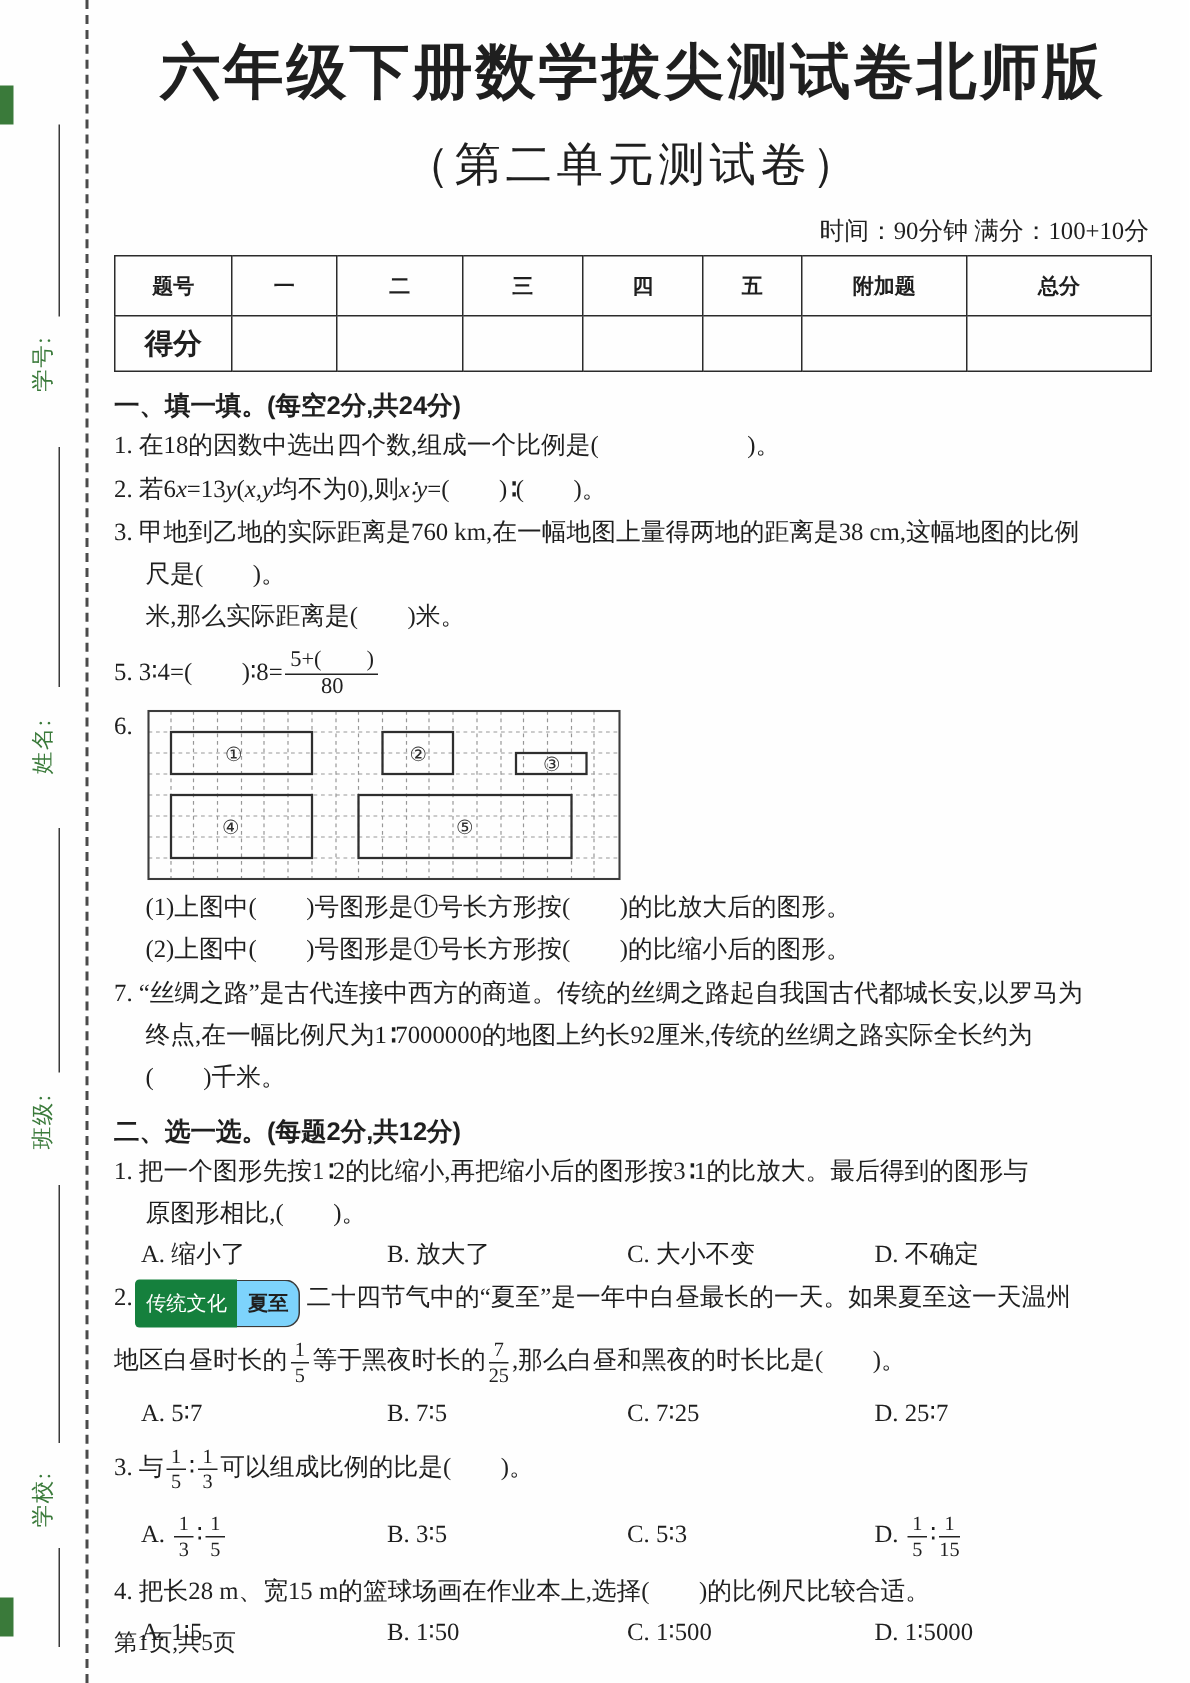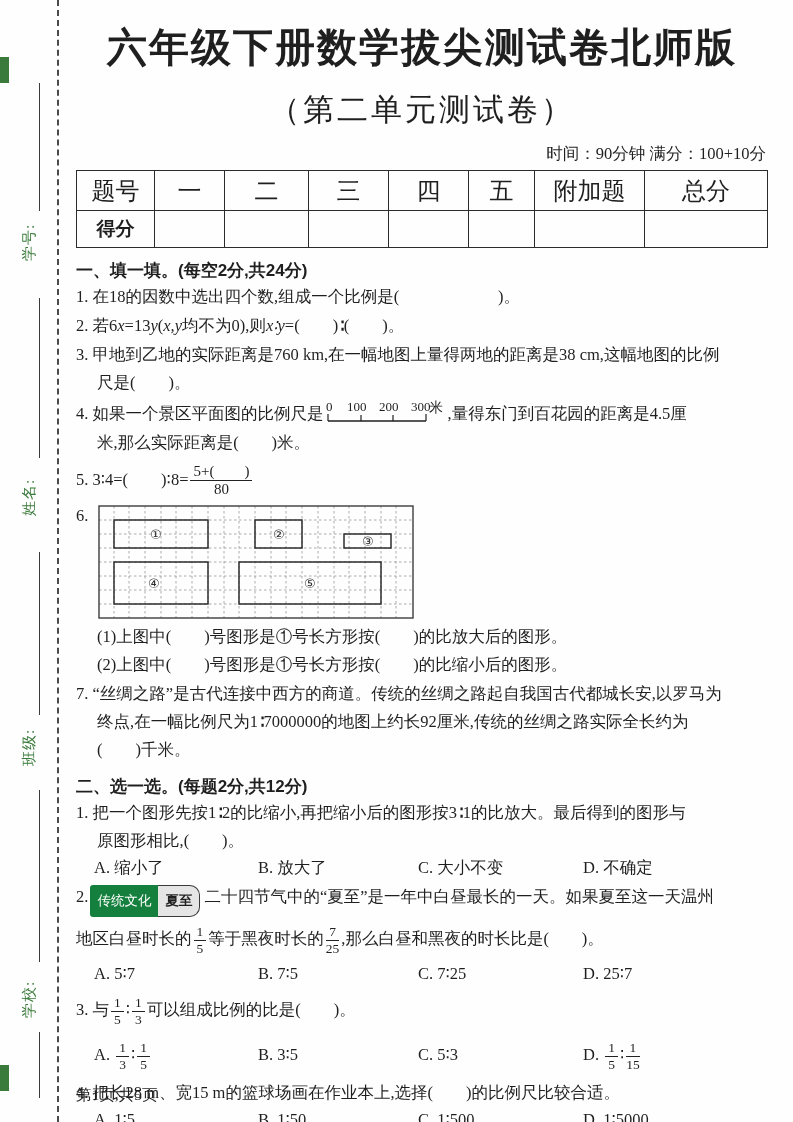--- a/index.html
+++ b/index.html
@@ -48,21 +48,21 @@
     font-family:"Liberation Sans", sans-serif;
     font-size:31px; font-weight:normal; letter-spacing:3px;
   }
   .meta { margin-top:12px; text-align:right; font-size:16.5px; padding-right:2px; }
 
   table.score { width:100%; border-collapse:collapse; margin-top:5px; table-layout:fixed; }
   table.score td {
     border:1.6px solid #2b2b2b; text-align:center; vertical-align:middle;
     font-family:"Liberation Sans", sans-serif;
   }
-  table.score tr.hd td { height:40px; font-size:24px; font-weight:normal; }
+  table.score tr.hd td { height:40px; font-size:14px; font-weight:bold; }
   table.score tr.bd td { height:37px; font-size:19px; font-weight:bold; }
 
   .sec-title { margin-top:11px; font-size:17px; font-weight:bold;
     font-family:"Liberation Sans", sans-serif; }
   .line  { font-size:16.5px; line-height:28px; }
   .line.cont { padding-left:21px; }
   .qwrap { margin-top:1px; }
   i { font-style:italic; font-family:"Liberation Serif", serif; }
 
   
@@ -83,21 +83,21 @@
   
   .opts { display:grid; grid-template-columns:164px 160px 165px 1fr;
           padding-left:18px; font-size:16.5px; line-height:26px; }
   .opts.tall { line-height:46px; }
 
   
   .badge { display:inline-flex; vertical-align:-3px; margin:0 4px 0 2px;
            font-family:"Liberation Sans", sans-serif; font-size:13.5px; }
   .badge .b1 { background:#15803d; color:#fff; padding:1px 7px; border-radius:3px 0 0 3px; }
   .badge .b2 { border:1.6px solid #3a3a3a; border-left:none; color:#1f1f1f;
-               font-weight:bold; padding:0 7px; border-radius:0 10px 10px 0; background:#e5e5e5; }
+               font-weight:bold; padding:0 7px; border-radius:0 10px 10px 0; background:#7dd3fc; }
 
   .footer { position:absolute; left:76px; width:692px; bottom:16px;
             text-align:left; font-size:15.5px; }
 </style>
 </head>
 <body>
 
 <div class="page">
 
   <div class="sidebar">
@@ -158,32 +158,20 @@
 
     <div class="sec-title">一、填一填。(每空2分,共24分)</div>
 
     <div class="line qwrap">1. 在18的因数中选出四个数,组成一个比例是(　　　　　　)。</div>
 
     <div class="line qwrap"><span>2. 若6</span><i>x</i><span>=13</span><i>y</i><span>(</span><i>x,y</i><span>均不为0),则</span><i>x∶y</i><span>=(　　)∶(　　)。</span></div>
 
     <div class="line qwrap">3. 甲地到乙地的实际距离是760 km,在一幅地图上量得两地的距离是38 cm,这幅地图的比例</div>
     <div class="line cont">尺是(　　)。</div>
 
-    <div class="line qwrap" style="line-height:31px"><span>4. 如果一个景区平面图的比例尺是</span><svg class="scale-svg" width="122" height="27" viewBox="0 0 122 27">
-          <text x="1" y="13" font-size="13" fill="#1f1f1f">0</text>
-          <text x="22" y="13" font-size="13" fill="#1f1f1f">100</text>
-          <text x="54" y="13" font-size="13" fill="#1f1f1f">200</text>
-          <text x="86" y="13" font-size="13" fill="#1f1f1f">300</text>
-          <line x1="3" y1="23" x2="101" y2="23" stroke="#1f1f1f" stroke-width="1.3"></line>
-          <line x1="3" y1="16" x2="3" y2="23" stroke="#1f1f1f" stroke-width="1.2"></line>
-          <line x1="36" y1="17" x2="36" y2="23" stroke="#1f1f1f" stroke-width="1.2"></line>
-          <line x1="68" y1="17" x2="68" y2="23" stroke="#1f1f1f" stroke-width="1.2"></line>
-          <line x1="101" y1="16" x2="101" y2="23" stroke="#1f1f1f" stroke-width="1.2"></line>
-          <text x="104" y="14" font-size="14" fill="#1f1f1f">米</text>
-        </svg><span>,量得东门到百花园的距离是4.5厘</span></div>
     <div class="line cont">米,那么实际距离是(　　)米。</div>
 
     <div class="fline qwrap"><span>5. 3∶4=(　　)∶8=</span><span class="frac" style="font-size:15px"><span class="num">5+(　　)</span><span class="den">80</span></span></div>
 
     <div class="grid-row">
       <div class="grid-no">6.</div>
       <svg class="grid-svg" width="316" height="114" viewBox="0 0 316 114">
         <g stroke="#979797" stroke-width="0.8" stroke-dasharray="2.5,2.5">
           <line x1="16" y1="1" x2="16" y2="113"></line>
             <line x1="31" y1="1" x2="31" y2="113"></line>

